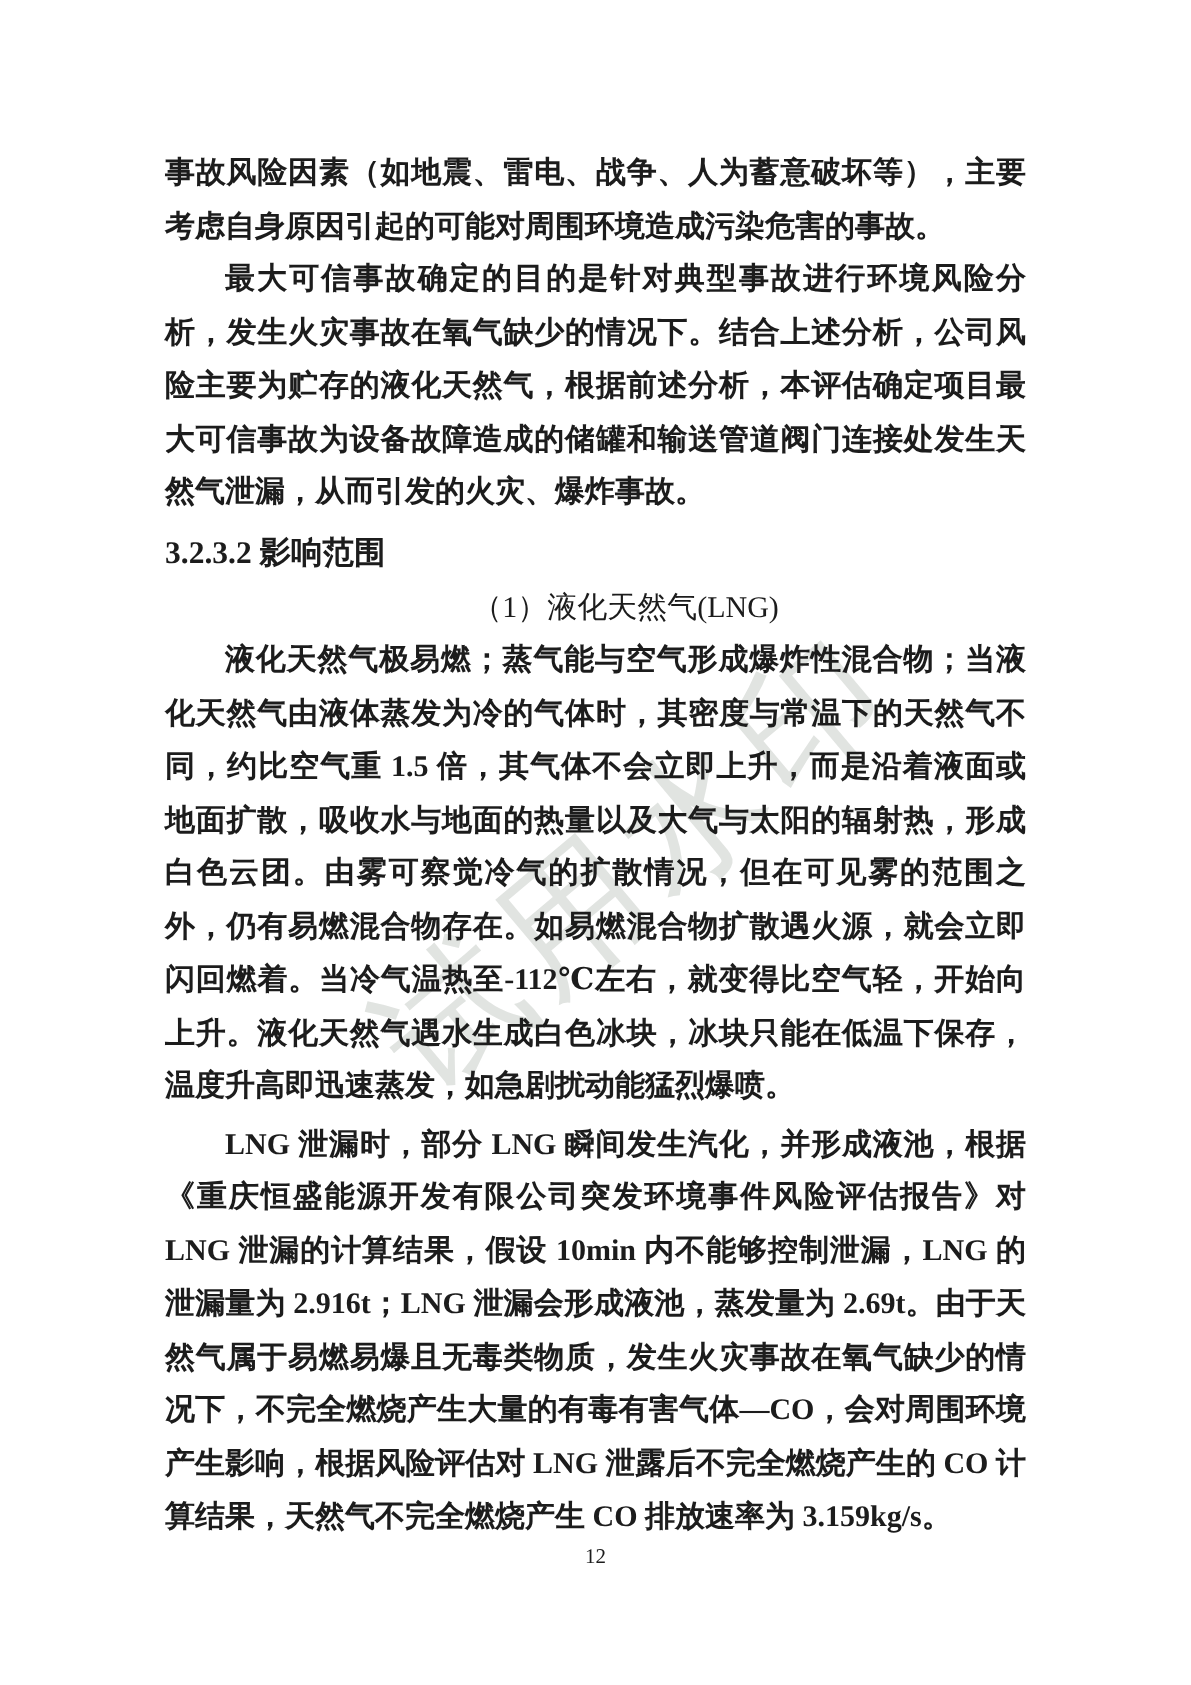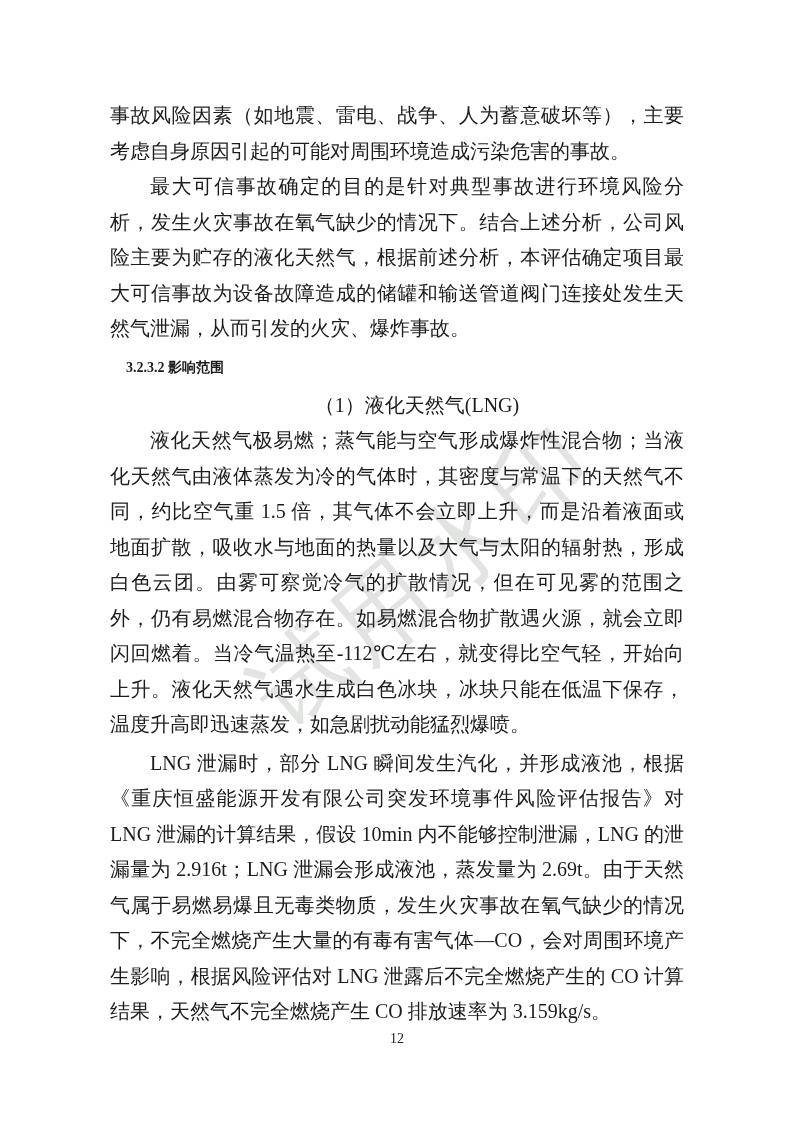--- a/index.html
+++ b/index.html
@@ -36,28 +36,29 @@
     top: 98px;
     width: 574px;
     z-index: 1;
     font-size: 20px;
     line-height: 35.5px;
   }
   .para {
     margin: 0;
     text-align: justify;
     text-justify: inter-ideograph;
+    font-weight: bold;
   }
   .para.indent {
     text-indent: 2em;
   }
   .section-heading {
-    margin: 3px 0 2px 16px;
+    margin: 3px 0 2px 0;
     font-weight: bold;
-    font-size: 14px;
+    font-size: 21px;
     line-height: 36px;
     text-align: left;
   }
   .list-heading {
     margin: 0;
     text-indent: 2em;
     text-align: center;
   }
   .para.block-gap {
     margin-top: 3px;

